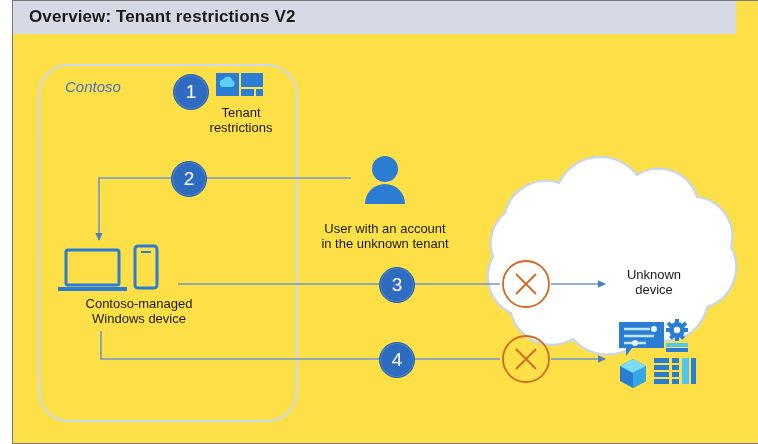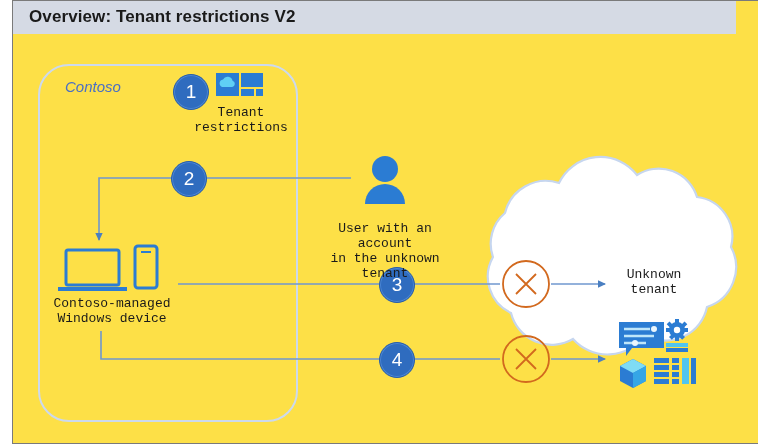--- a/index.html
+++ b/index.html
@@ -18,21 +18,21 @@
     background:#d5dae4;
   }
   #title-text{
     position:absolute;left:16px;top:6px;
     font-size:17px;font-weight:bold;color:#1a1a1a;
     letter-spacing:.1px;white-space:nowrap;
   }
   .svg-layer{position:absolute;left:0;top:0;width:758px;height:444px;}
   .lbl{
     position:absolute;text-align:center;color:#1a1a1a;
-    font-size:13px;line-height:15px;white-space:pre-line;font-family:Liberation Mono, monospace;
+    font-size:13px;line-height:15px;white-space:pre-line;
   }
   #contoso-label{
     position:absolute;left:52px;top:77px;
     font-size:15px;color:#4a6fc4;white-space:nowrap;font-style:italic;
   }
   .badge{
     position:absolute;width:34px;height:34px;border-radius:50%;
     background:#2f6cbf;border:1px solid #2a5fa8;
     box-shadow:inset 0 0 0 1px #4b86d6;
     color:#fff;font-size:19px;line-height:34px;text-align:center;
@@ -160,19 +160,19 @@
   <div class="badge" style="left:158px;top:160px;">2</div>
   <div class="badge" style="left:366px;top:266px;">3</div>
   <div class="badge" style="left:366px;top:341px;">4</div>
 
   <div class="lbl" style="left:176px;top:104px;width:104px;">Tenant
 restrictions</div>
 
   <div class="lbl" style="left:294px;top:220px;width:156px;">User with an account
 in the unknown tenant</div>
 
-  <div class="lbl" style="left:26px;top:295px;width:146px;">Contoso-managed
+  <div class="lbl" style="left:26px;top:295px;width:146px;padding-left:27px;">Contoso-managed
 Windows device</div>
 
   <div class="lbl" style="left:595px;top:266px;width:92px;">Unknown
-tenant</div>
+device</div>
 
 </div>
 
 </body></html>

